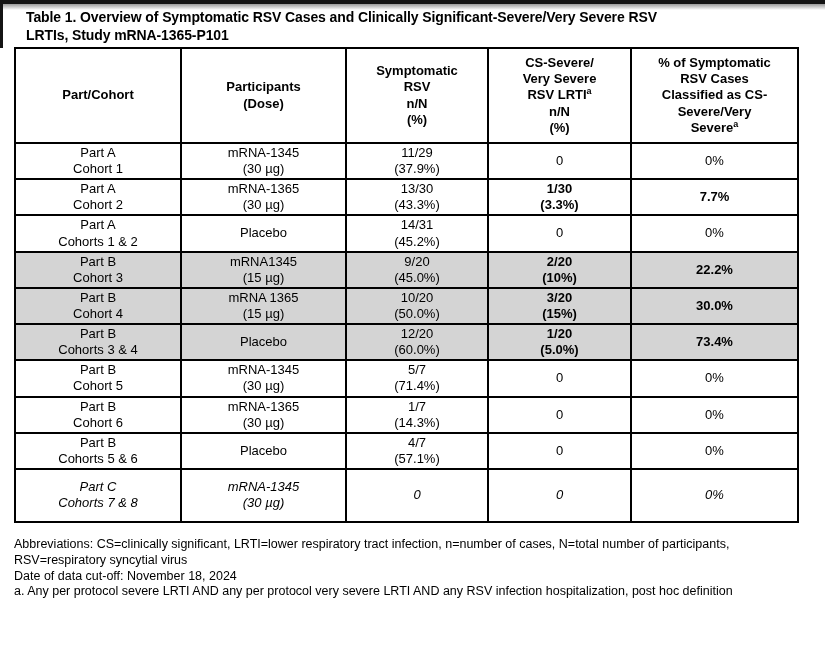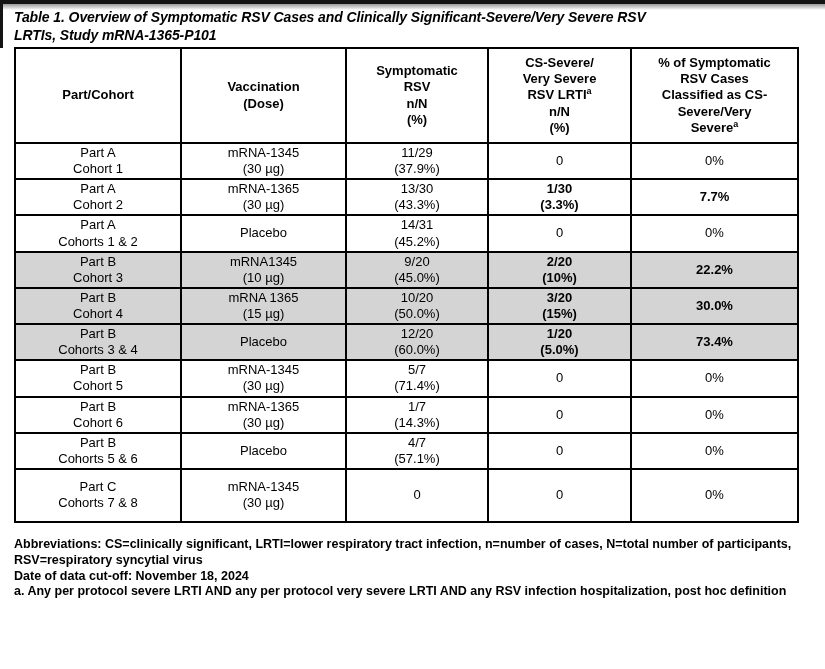--- a/index.html
+++ b/index.html
@@ -6,51 +6,51 @@
   body {
     width:825px; height:669px;
     background:#ffffff; color:#000;
     font-family:"Liberation Sans", sans-serif;
     position:relative; overflow:hidden;
   }
   .top-bar { position:absolute; top:0; left:0; width:825px; height:4px; background:#141414; }
   .top-fade { position:absolute; top:4px; left:0; width:825px; height:6px; background:linear-gradient(#9a9a9a, #ffffff); }
   .left-edge { position:absolute; top:0; left:0; width:3px; height:48px; background:#141414; }
   .doc-title {
-    position:absolute; top:9px; left:14px; width:780px;
+    position:absolute; top:9px; left:26px; width:780px;
     font-size:14px; font-weight:bold; line-height:1.25;
-    white-space:pre-line; letter-spacing:-0.1px;font-style:italic;
+    white-space:pre-line; letter-spacing:-0.1px;
   }
   table.data {
     position:absolute; top:47px; left:14px; width:783px;
     border-collapse:collapse; table-layout:fixed;
   }
   .data th, .data td {
     border:2px solid #000;
     text-align:center;
     vertical-align:middle;
     font-size:13px; line-height:1.24;
     white-space:pre-line;
     padding:1px 2px;
     overflow:hidden;
   }
   .data th { font-weight:bold; }
   .data thead tr { height:95px; }
   .data tbody tr { height:28px; }
-  .data tbody tr.tall { height:53px; }
+  .data tbody tr.tall { height:53px;font-style:italic; }
   .vb { vertical-align:bottom; padding-bottom:3px;margin-top:36px; }
   .vt { vertical-align:top; padding-top:2px;margin-top:32px; }
   tr.highlight td { background:var(--hl, #d4d4d4); }
   .bold { font-weight:bold; }
   sup { font-size:9px; line-height:0; }
   .footnotes {
     position:absolute; top:537px; left:14px; width:803px;
     font-size:12.5px; line-height:1.26;
   }
-  .footnotes p { margin:0;font-weight:bold; }
+  .footnotes p { margin:0; }
 </style>
 </head>
 <body>
 
 <div class="top-bar"></div>
 <div class="top-fade"></div>
 <div class="left-edge"></div>
 
 <div class="doc-title">Table 1. Overview of Symptomatic RSV Cases and Clinically Significant-Severe/Very Severe RSV
 LRTIs, Study mRNA-1365-P101</div>
@@ -59,21 +59,21 @@
   <colgroup>
     <col style="width:166px">
     <col style="width:165px">
     <col style="width:142px">
     <col style="width:143px">
     <col style="width:167px">
   </colgroup>
   <thead>
     <tr>
       <th class="vb"><span>Part/Cohort</span></th>
-      <th class="vb"><span>Vaccination
+      <th class="vb"><span>Participants
 (Dose)</span></th>
       <th class="vb"><span>Symptomatic
 RSV
 n/N
 (%)</span></th>
       <th class="vt"><span>CS-Severe/
 Very Severe
 RSV LRTI</span><sup>a</sup><span>
 n/N
 (%)</span></th>
@@ -112,21 +112,21 @@
       <td>Placebo</td>
       <td>14/31
 (45.2%)</td>
       <td>0</td>
       <td>0%</td>
     </tr>
     <tr class="highlight">
       <td>Part B
 Cohort 3</td>
       <td>mRNA1345
-(10 µg)</td>
+(15 µg)</td>
       <td>9/20
 (45.0%)</td>
       <td class="bold">2/20
 (10%)</td>
       <td class="bold">22.2%</td>
     </tr>
     <tr class="highlight">
       <td>Part B
 Cohort 4</td>
       <td>mRNA 1365

